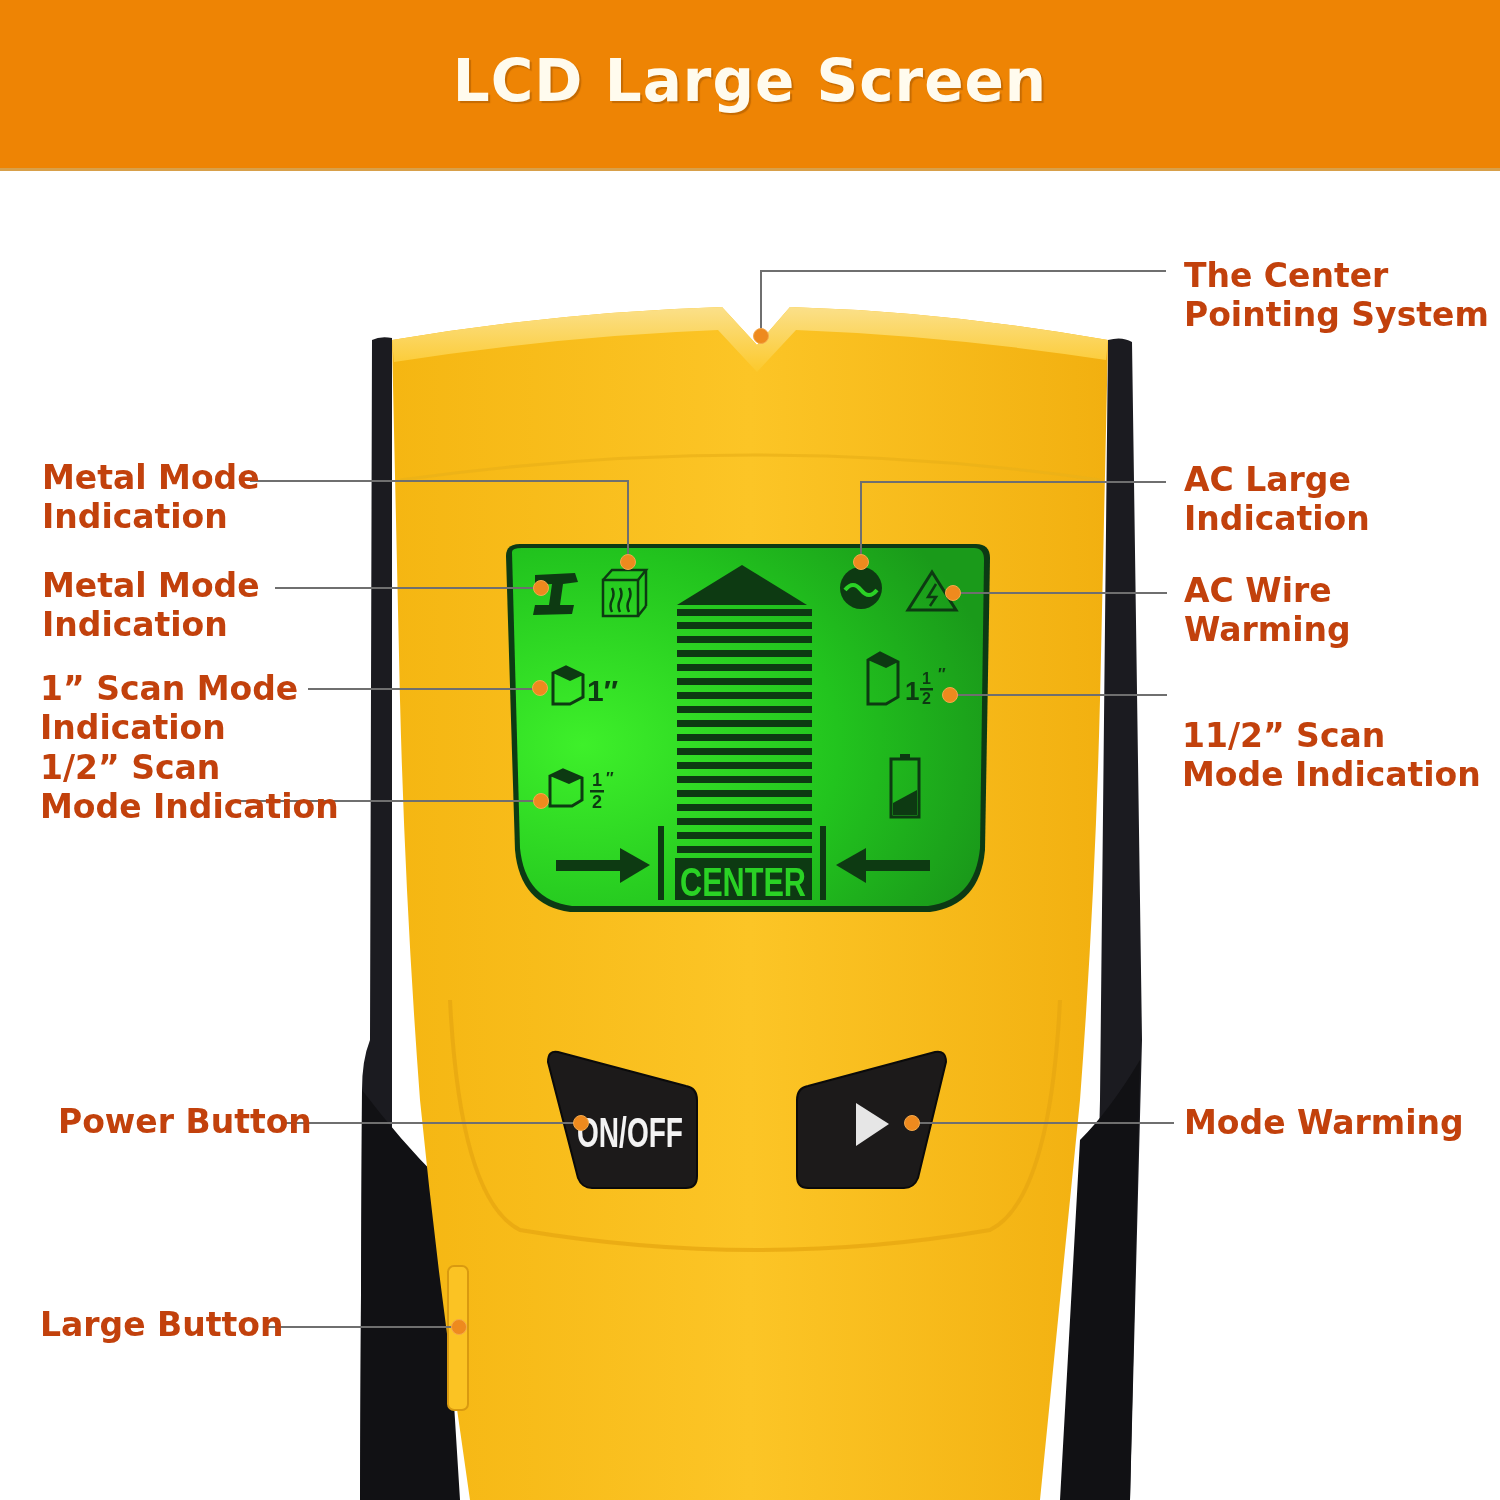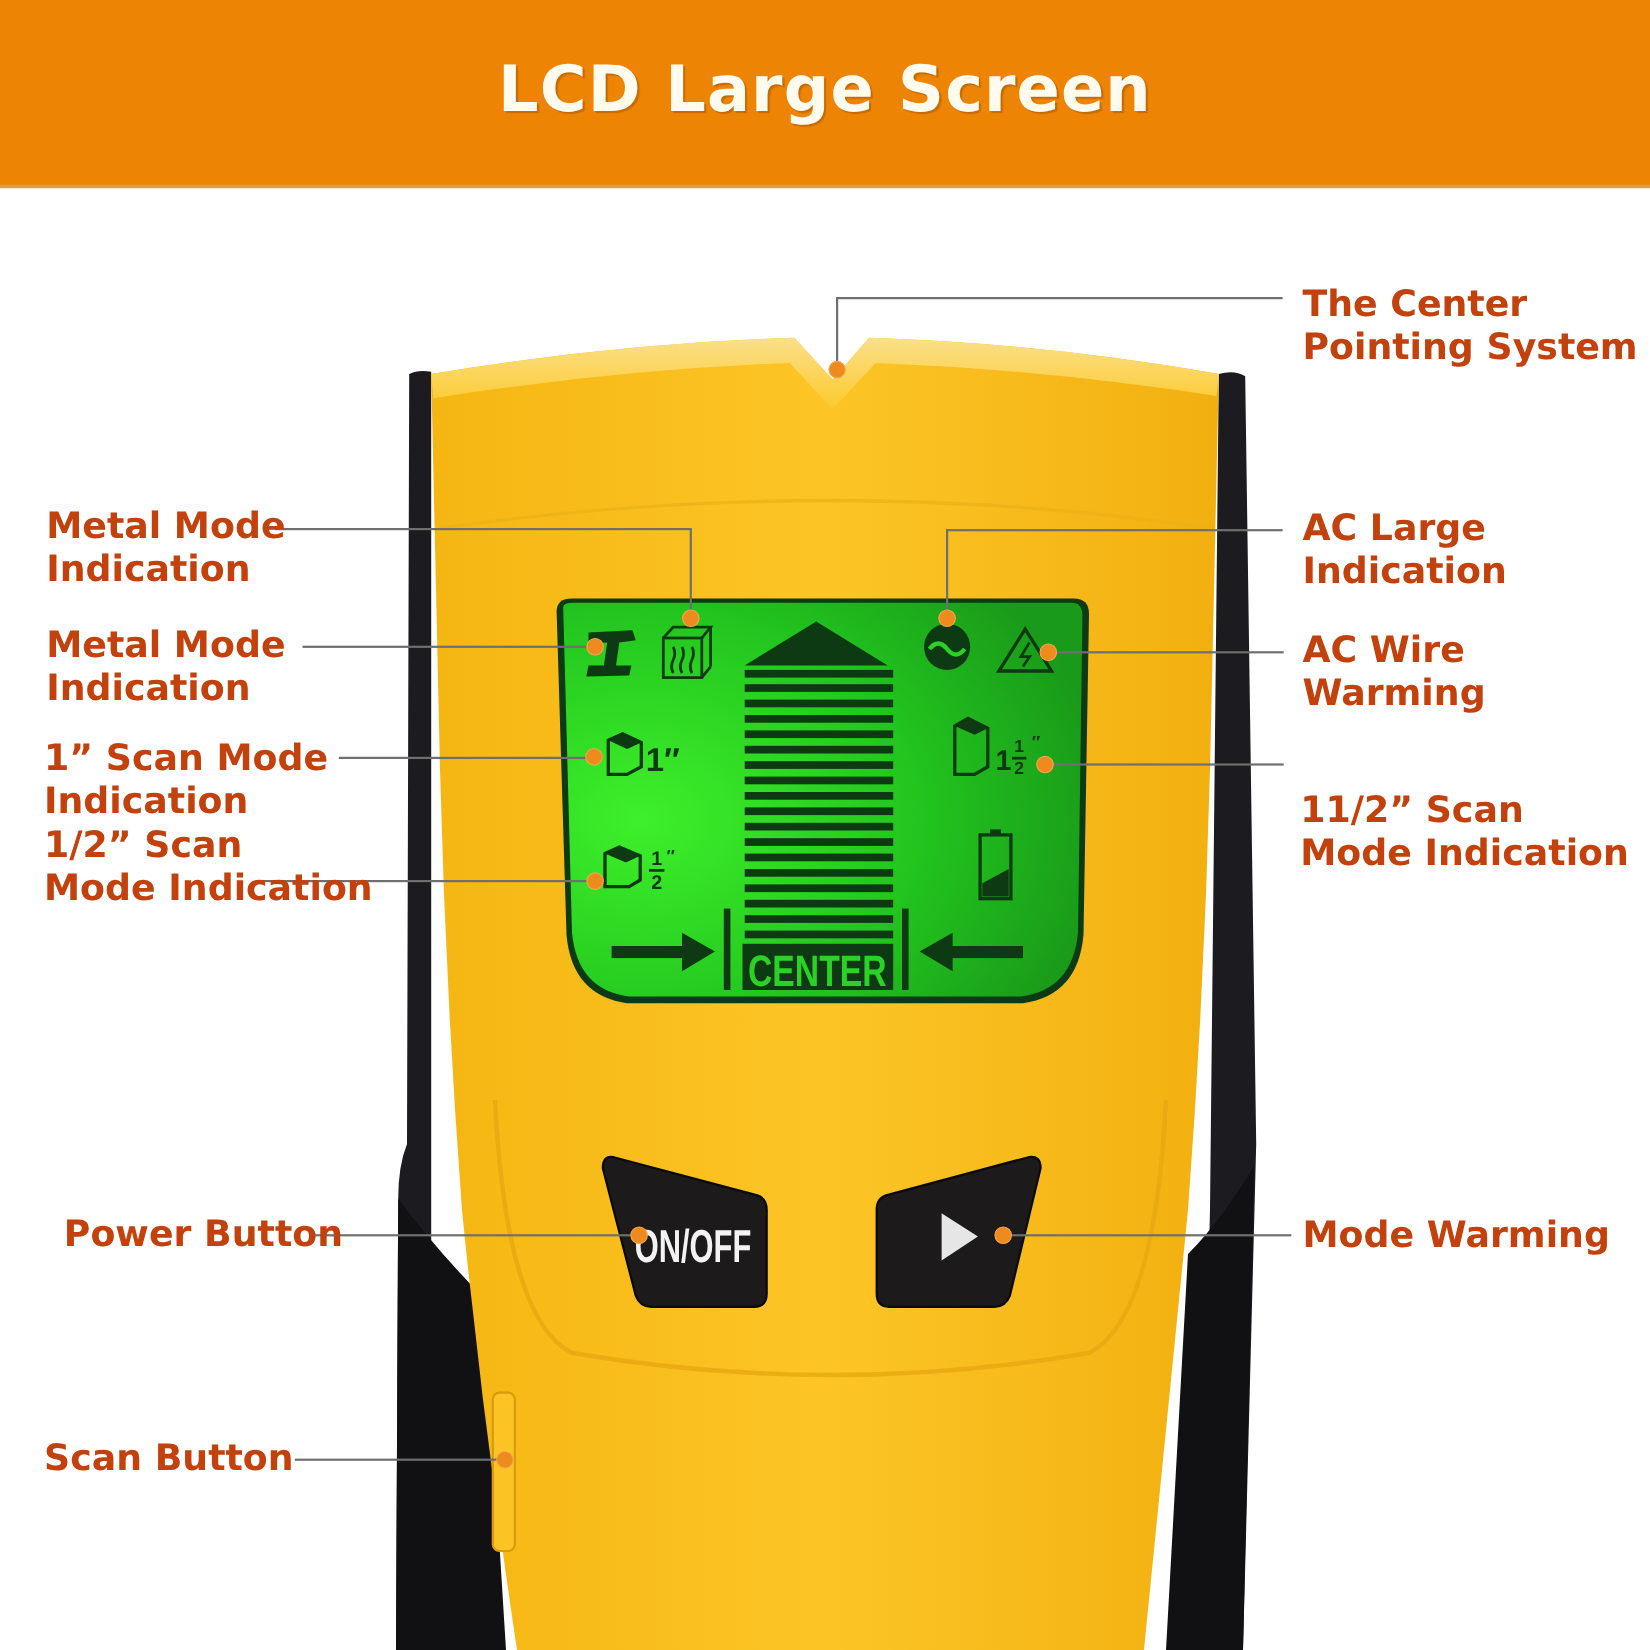--- a/index.html
+++ b/index.html
@@ -216,21 +216,21 @@
 
 <div class="label" style="left:42px; top:458px;">Metal Mode
 Indication</div>
 <div class="label" style="left:42px; top:566px;">Metal Mode
 Indication</div>
 <div class="label" style="left:40px; top:669px;">1” Scan Mode
 Indication</div>
 <div class="label" style="left:40px; top:748px;">1/2” Scan
 Mode Indication</div>
 <div class="label" style="left:40px; top:1102px;margin-left:18px;">Power Button</div>
-<div class="label" style="left:40px; top:1305px;">Scan Button</div>
+<div class="label" style="left:40px; top:1305px;">Large Button</div>
 
 <div class="label" style="left:1184px; top:256px;">The Center
 Pointing System</div>
 <div class="label" style="left:1184px; top:460px;">AC Large
 Indication</div>
 <div class="label" style="left:1184px; top:571px;">AC Wire
 Warming</div>
 <div class="label" style="left:1182px; top:716px;">11/2” Scan
 Mode Indication</div>
 <div class="label" style="left:1184px; top:1103px;">Mode Warming</div>

